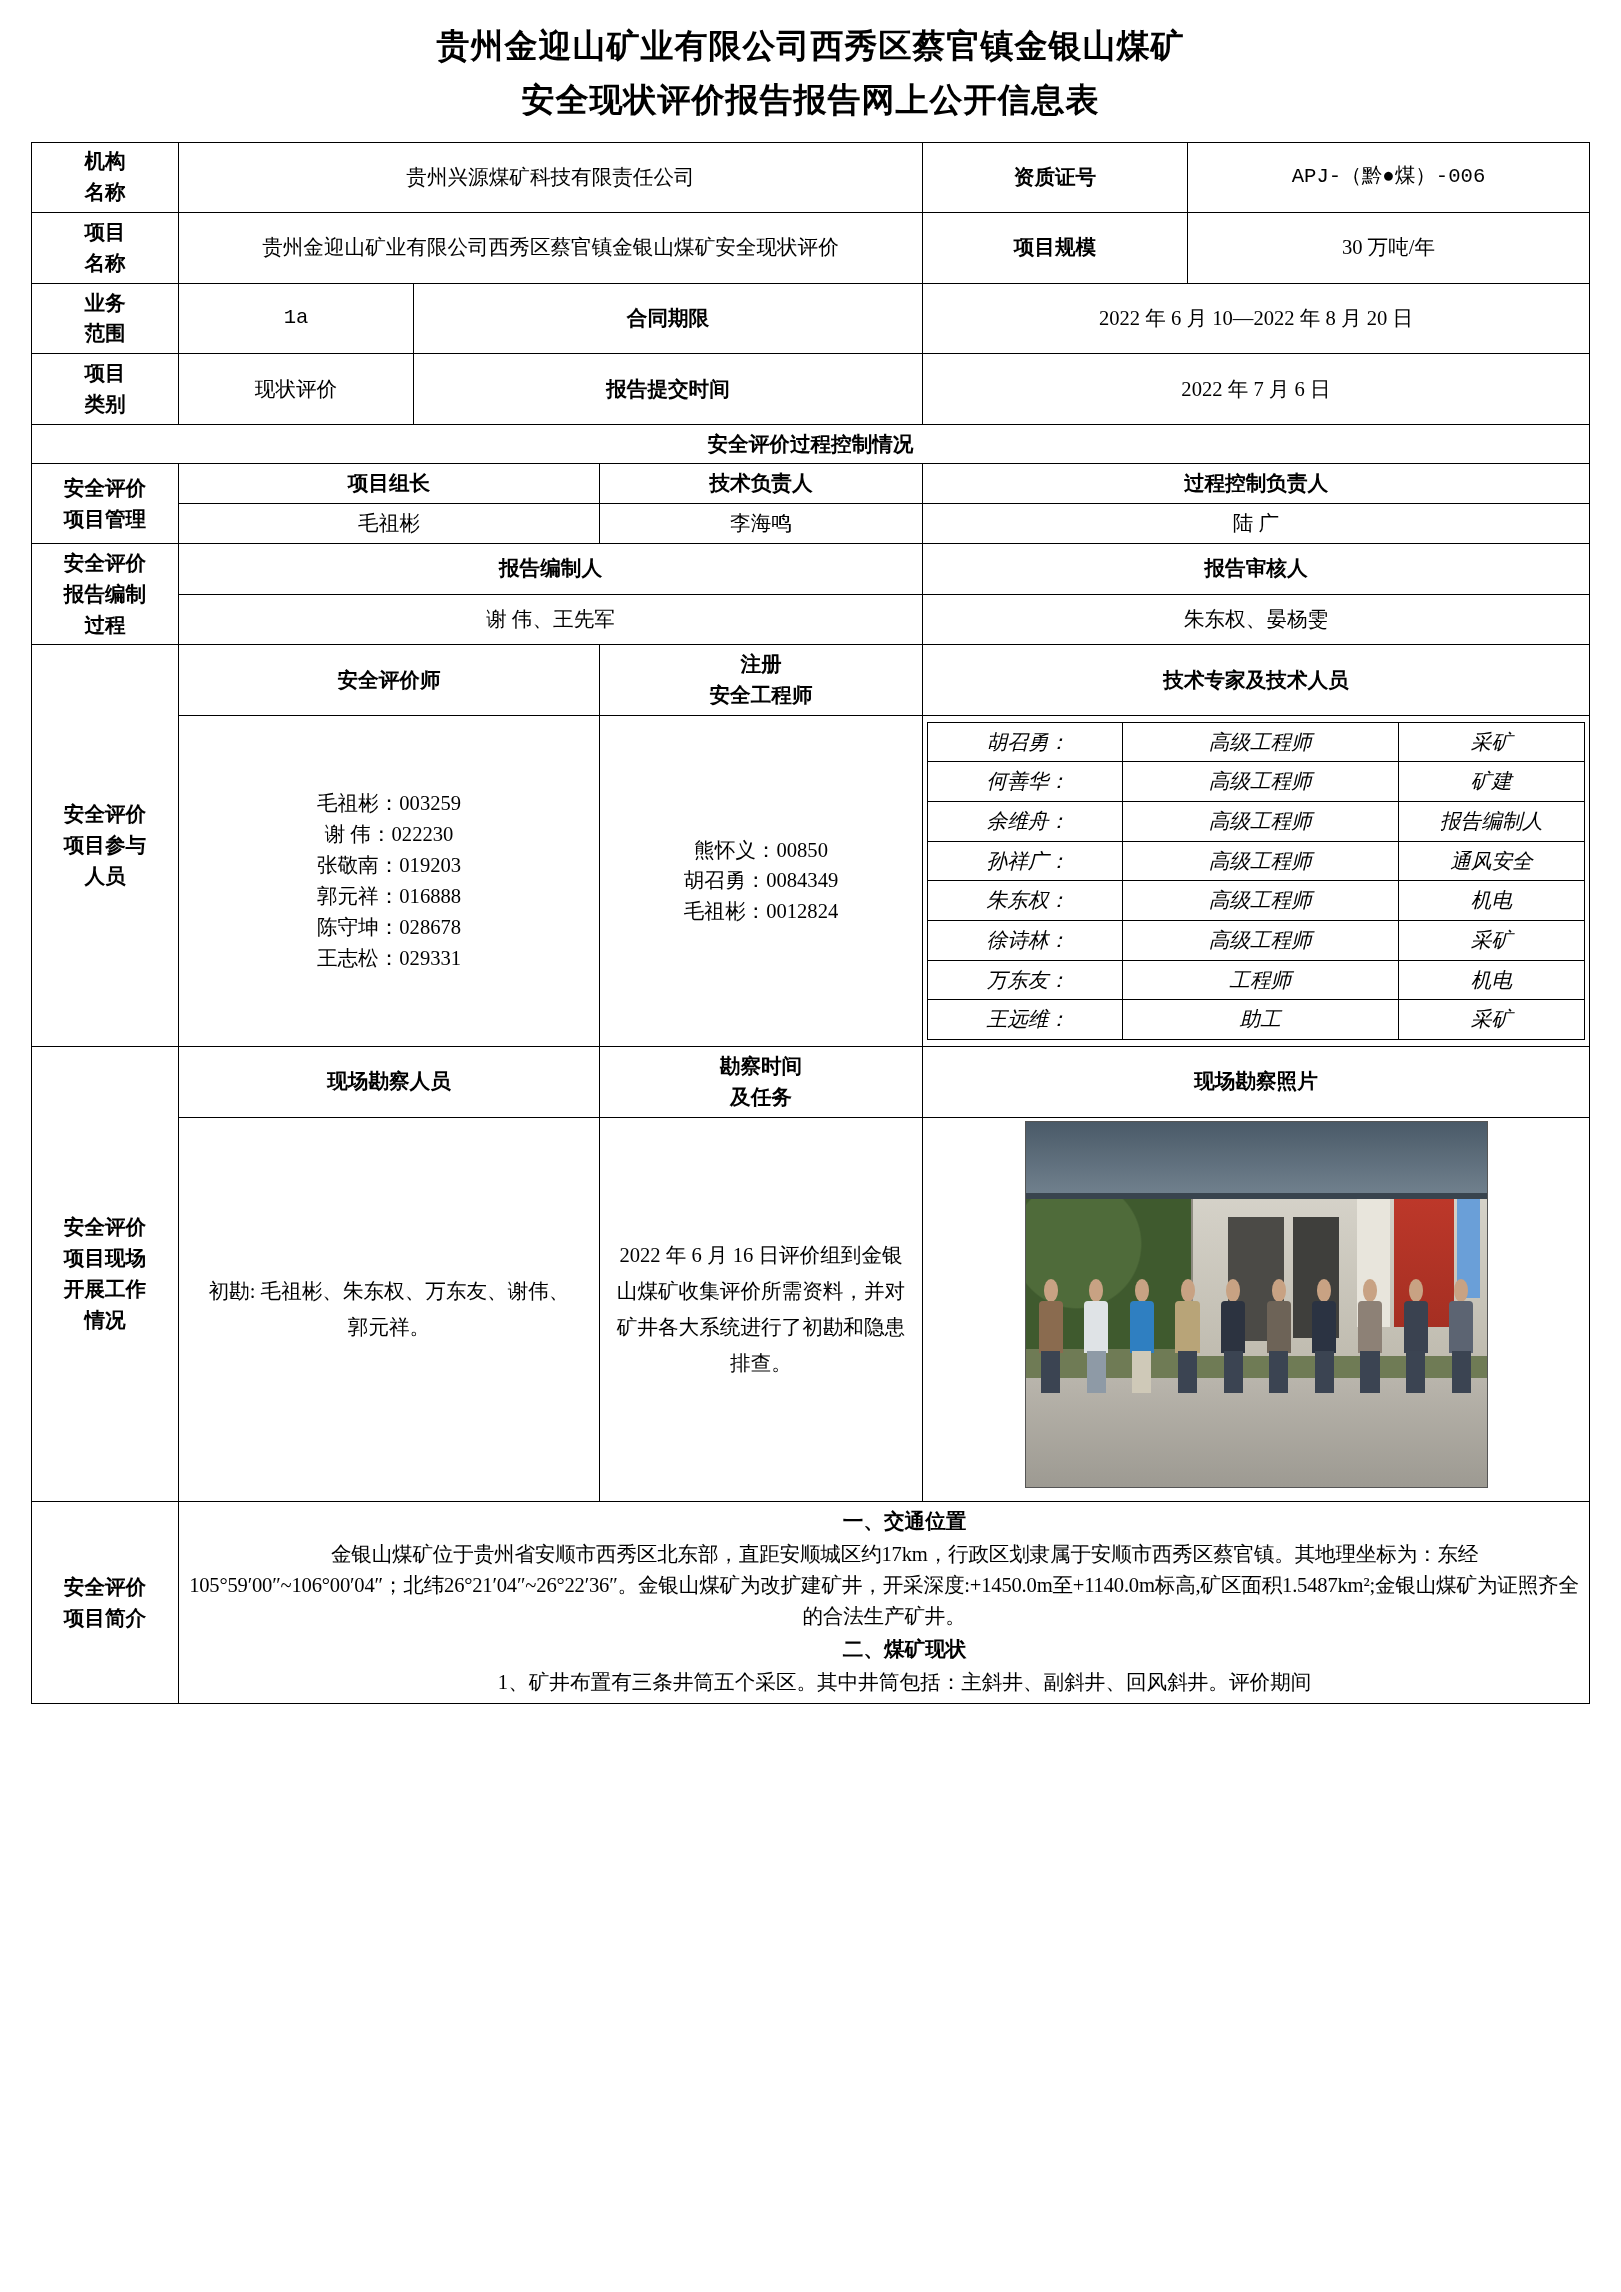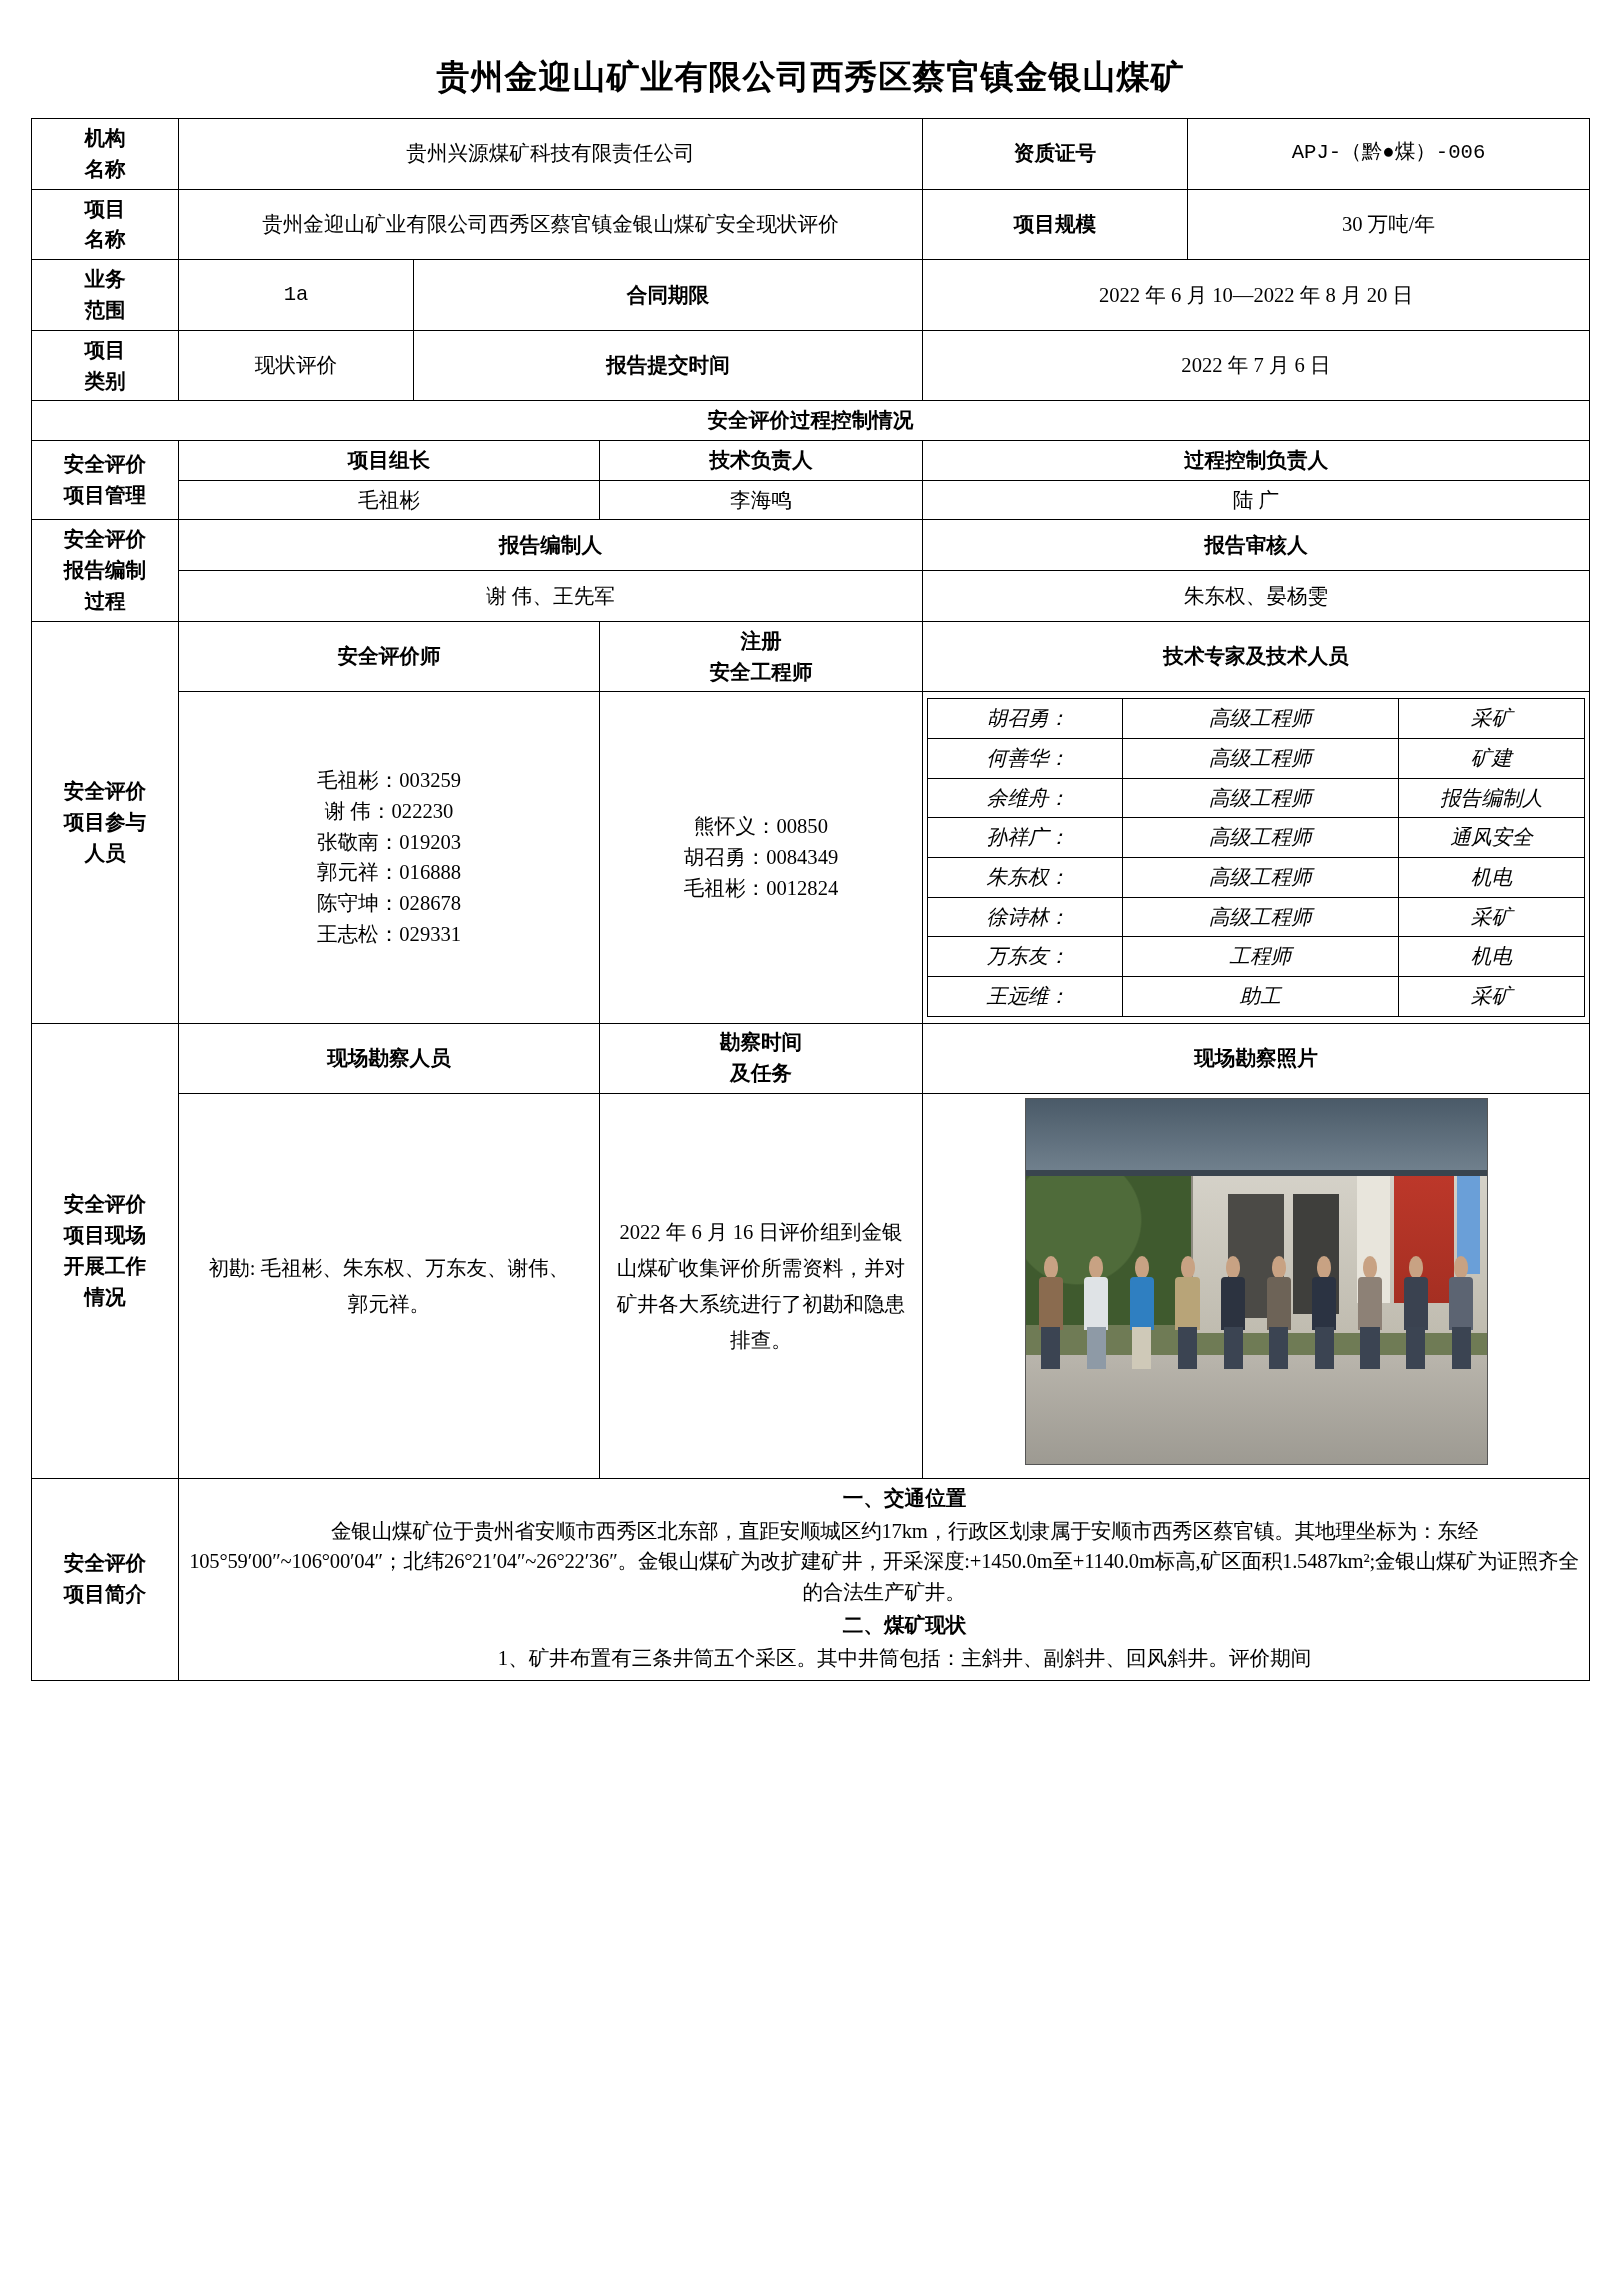--- a/index.html
+++ b/index.html
@@ -9,21 +9,21 @@
   }
   body {
     width: 1621px;
     font-family: "Liberation Serif", "DejaVu Serif", serif;
     color: #000000;
   }
   .page {
     width: 1621px;
     min-height: 2293px;
     box-sizing: border-box;
-    padding: 50px 29px 0 29px;
+    padding: 19px 29px 0 29px;
     position: relative;
   }
   .title-block {
     text-align: center;
     margin-bottom: 13.7px;
   }
   .title-line {
     font-size: 33px;
     font-weight: bold;
     letter-spacing: 1px;
@@ -194,20 +194,21 @@
   }
   .tight { letter-spacing: -0.2px; }
 </style>
 </head>
 <body>
 
 <div class="page">
 
   <div class="title-block">
     <div class="title-line">贵州金迎山矿业有限公司西秀区蔡官镇金银山煤矿</div>
+    <div class="title-line">安全现状评价报告报告网上公开信息表</div>
   </div>
 
   <table class="main">
     <colgroup>
       <col style="width:147px">
       <col style="width:235px">
       <col style="width:186px">
       <col style="width:323px">
       <col style="width:265px">
       <col style="width:402px">

